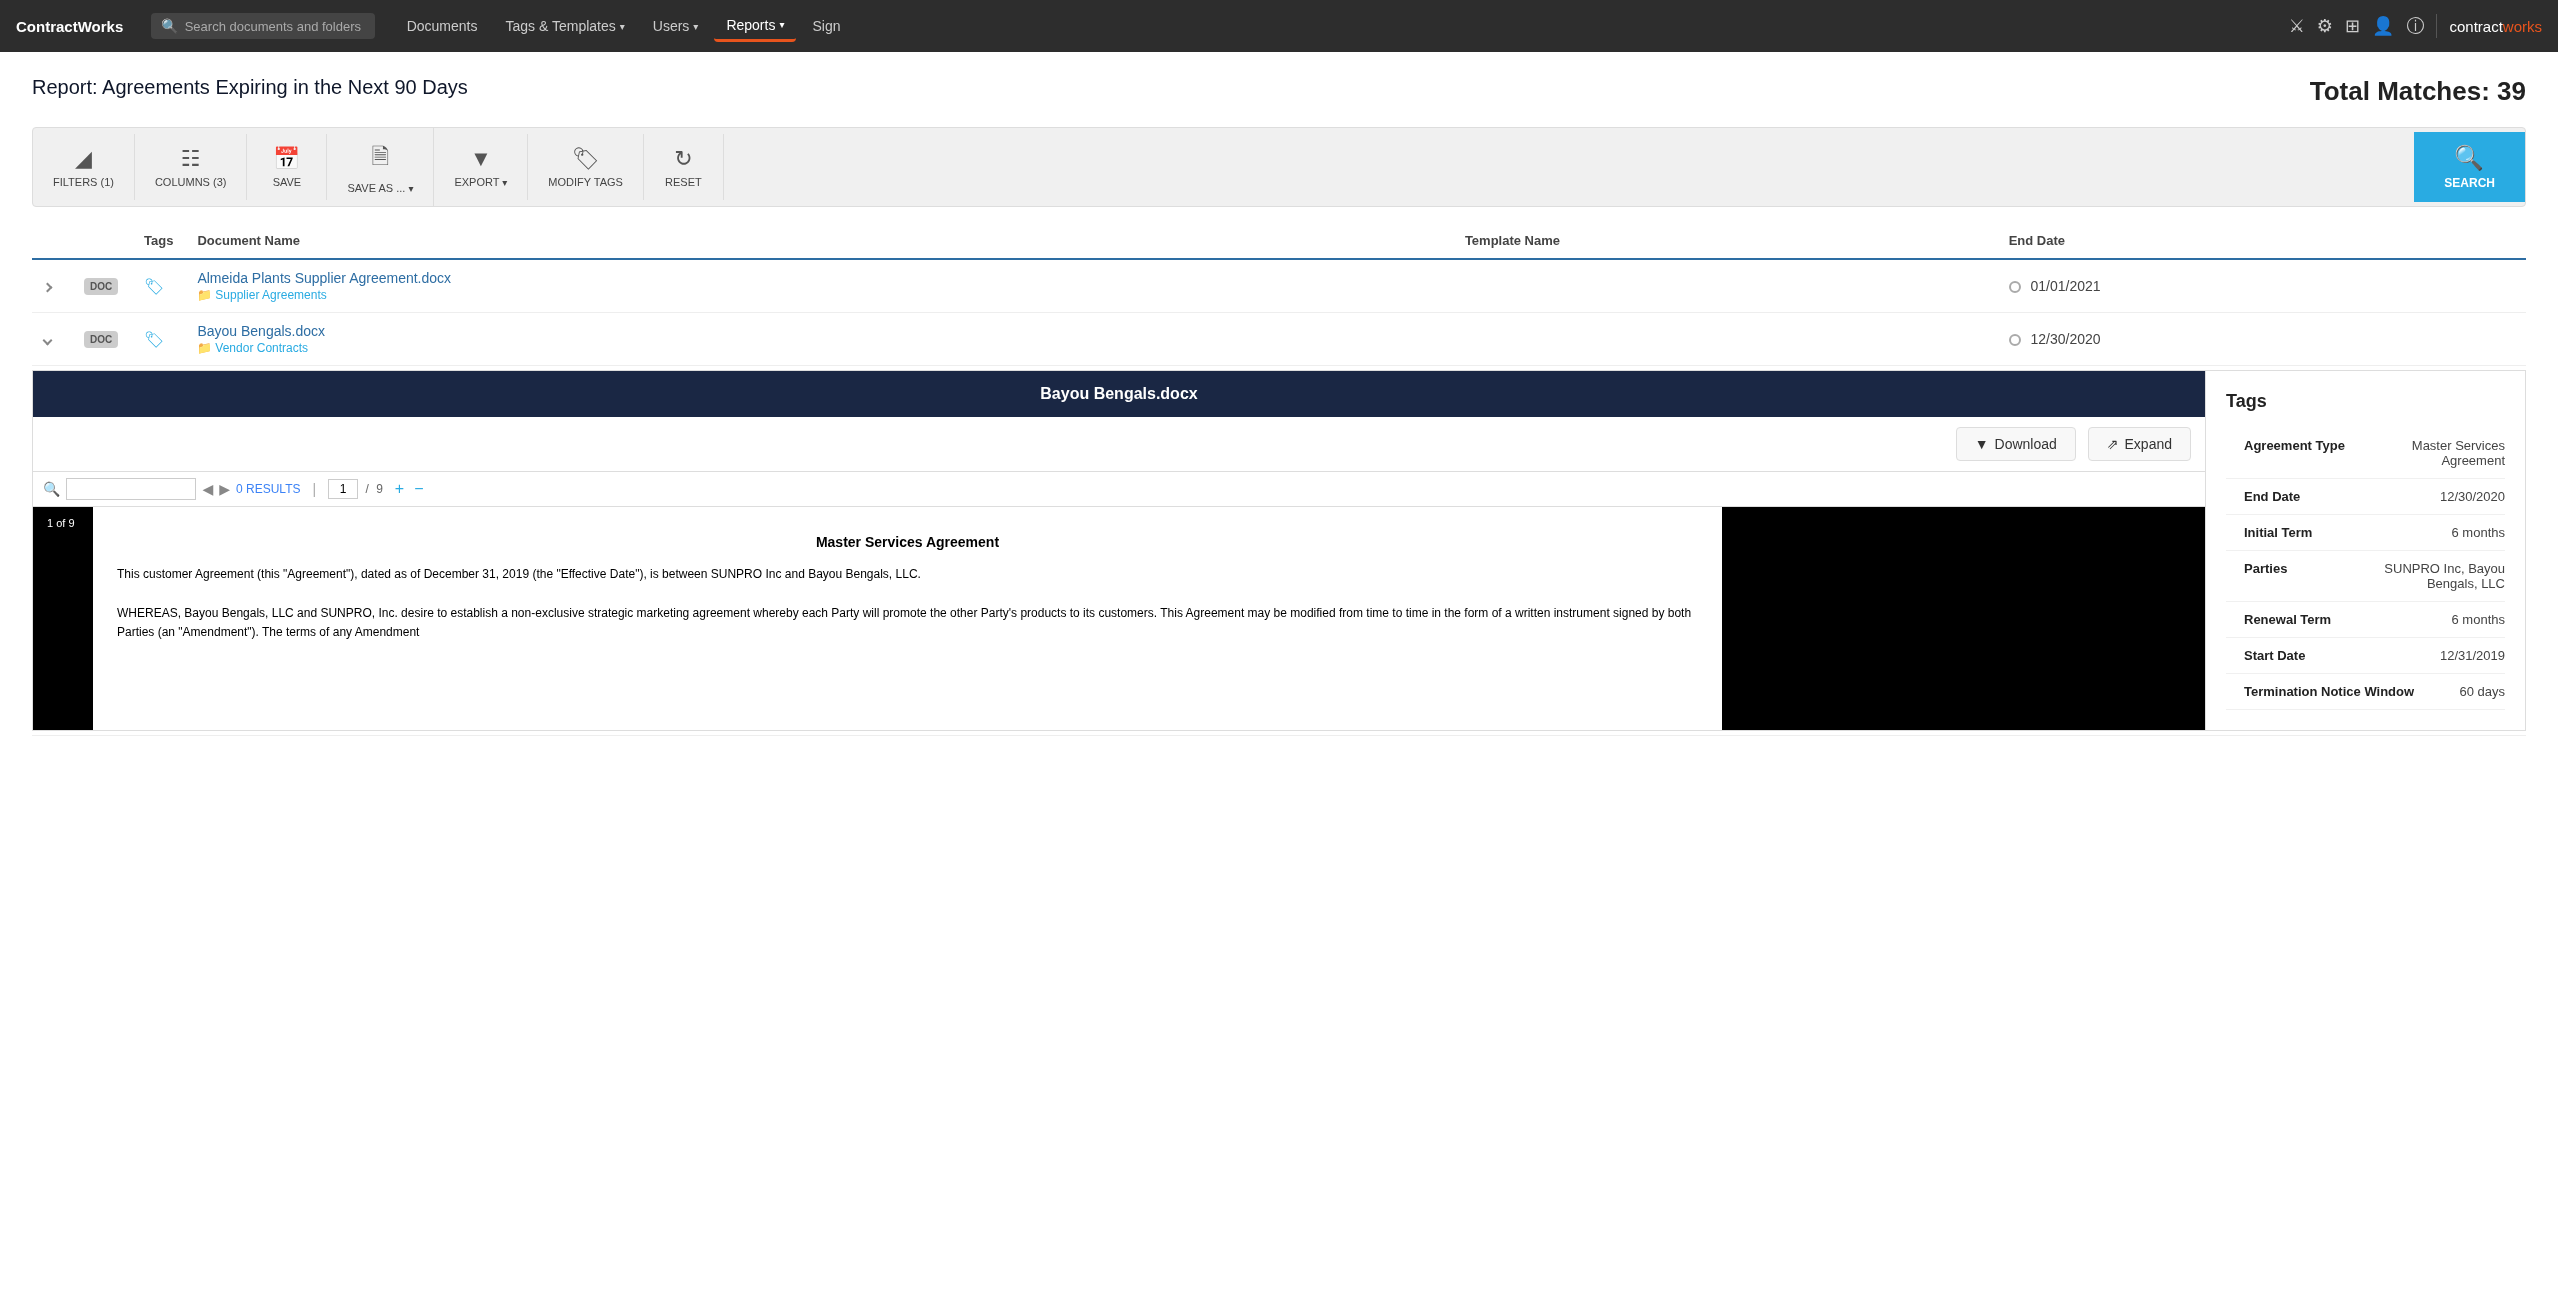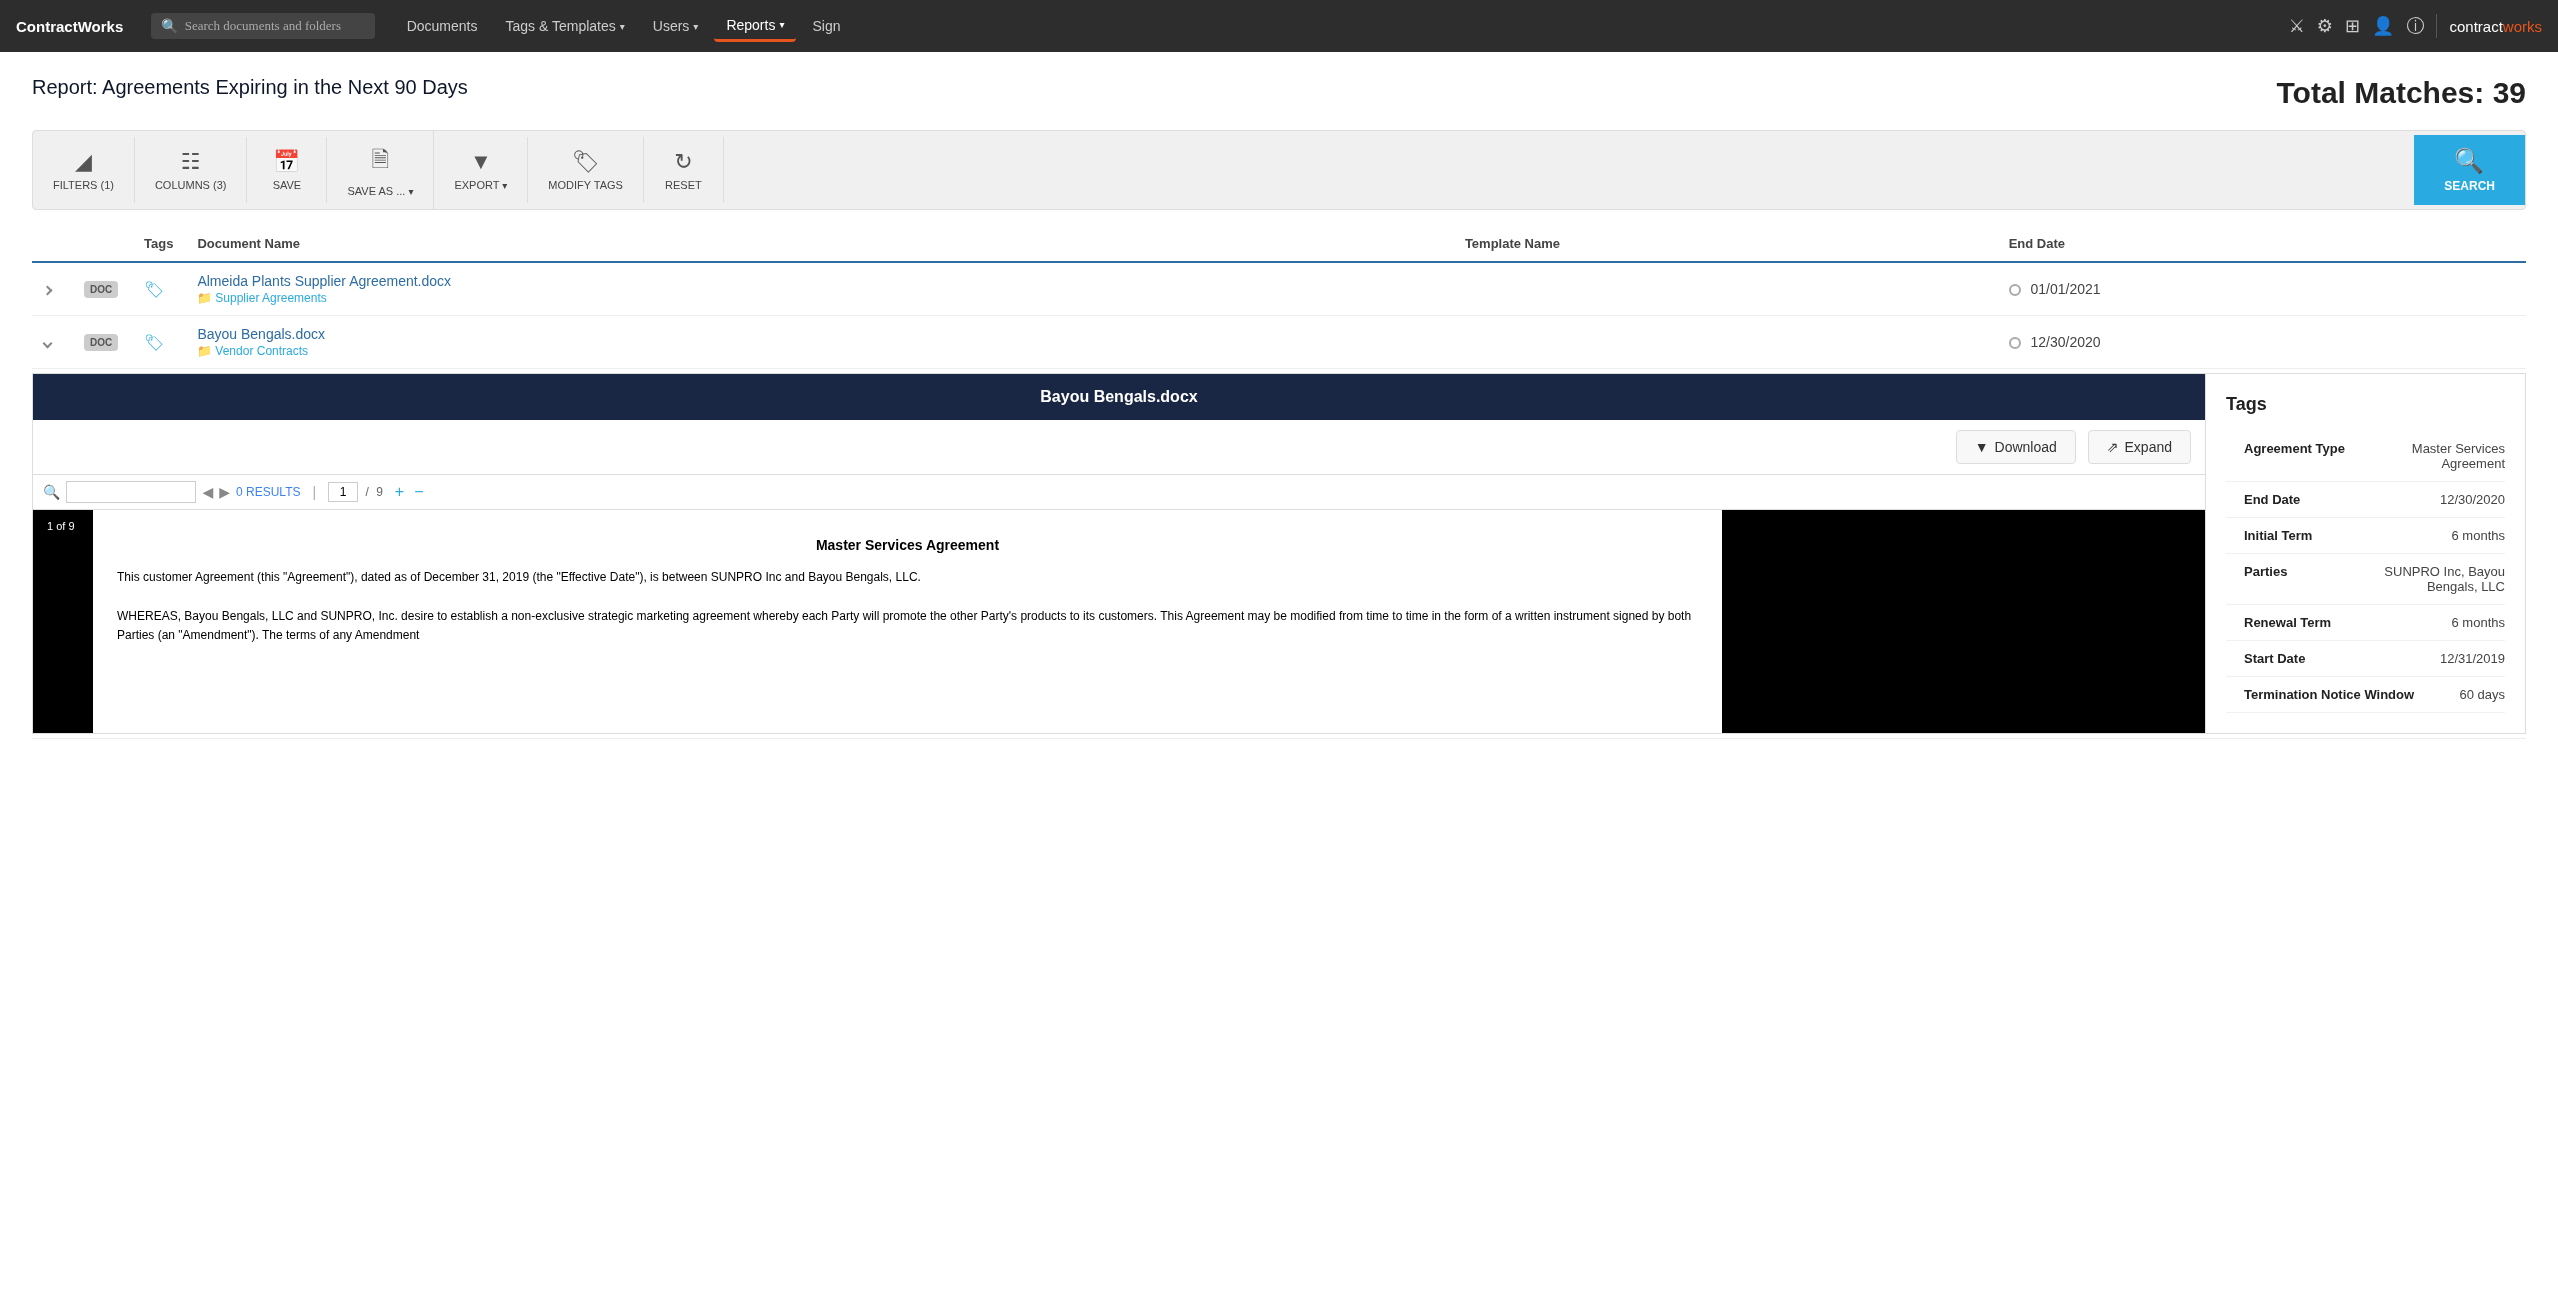--- a/index.html
+++ b/index.html
@@ -30,21 +30,20 @@
       gap: 6px;
       min-width: 220px;
     }
     .search-bar input {
       background: transparent;
       border: none;
       outline: none;
       color: #ccc;
       font-size: 13px;
       width: 180px;
-      font-family: Liberation Serif, serif;
     }
     .search-bar input::placeholder { color: #aaa; }
     .nav-links {
       display: flex;
       align-items: center;
       gap: 4px;
       flex: 1;
     }
     .nav-link {
       color: #ccc;
@@ -96,21 +95,21 @@
       justify-content: space-between;
       align-items: flex-start;
       margin-bottom: 20px;
     }
     .page-title {
       font-size: 20px;
       font-weight: 400;
       color: #0f172a;
     }
     .total-matches {
-      font-size: 30px;
+      font-size: 26px;
       font-weight: 700;
       color: #222;
     }
 
     
     .toolbar {
       display: flex;
       align-items: center;
       background: #f0f0f0;
       border: 1px solid #ddd;

